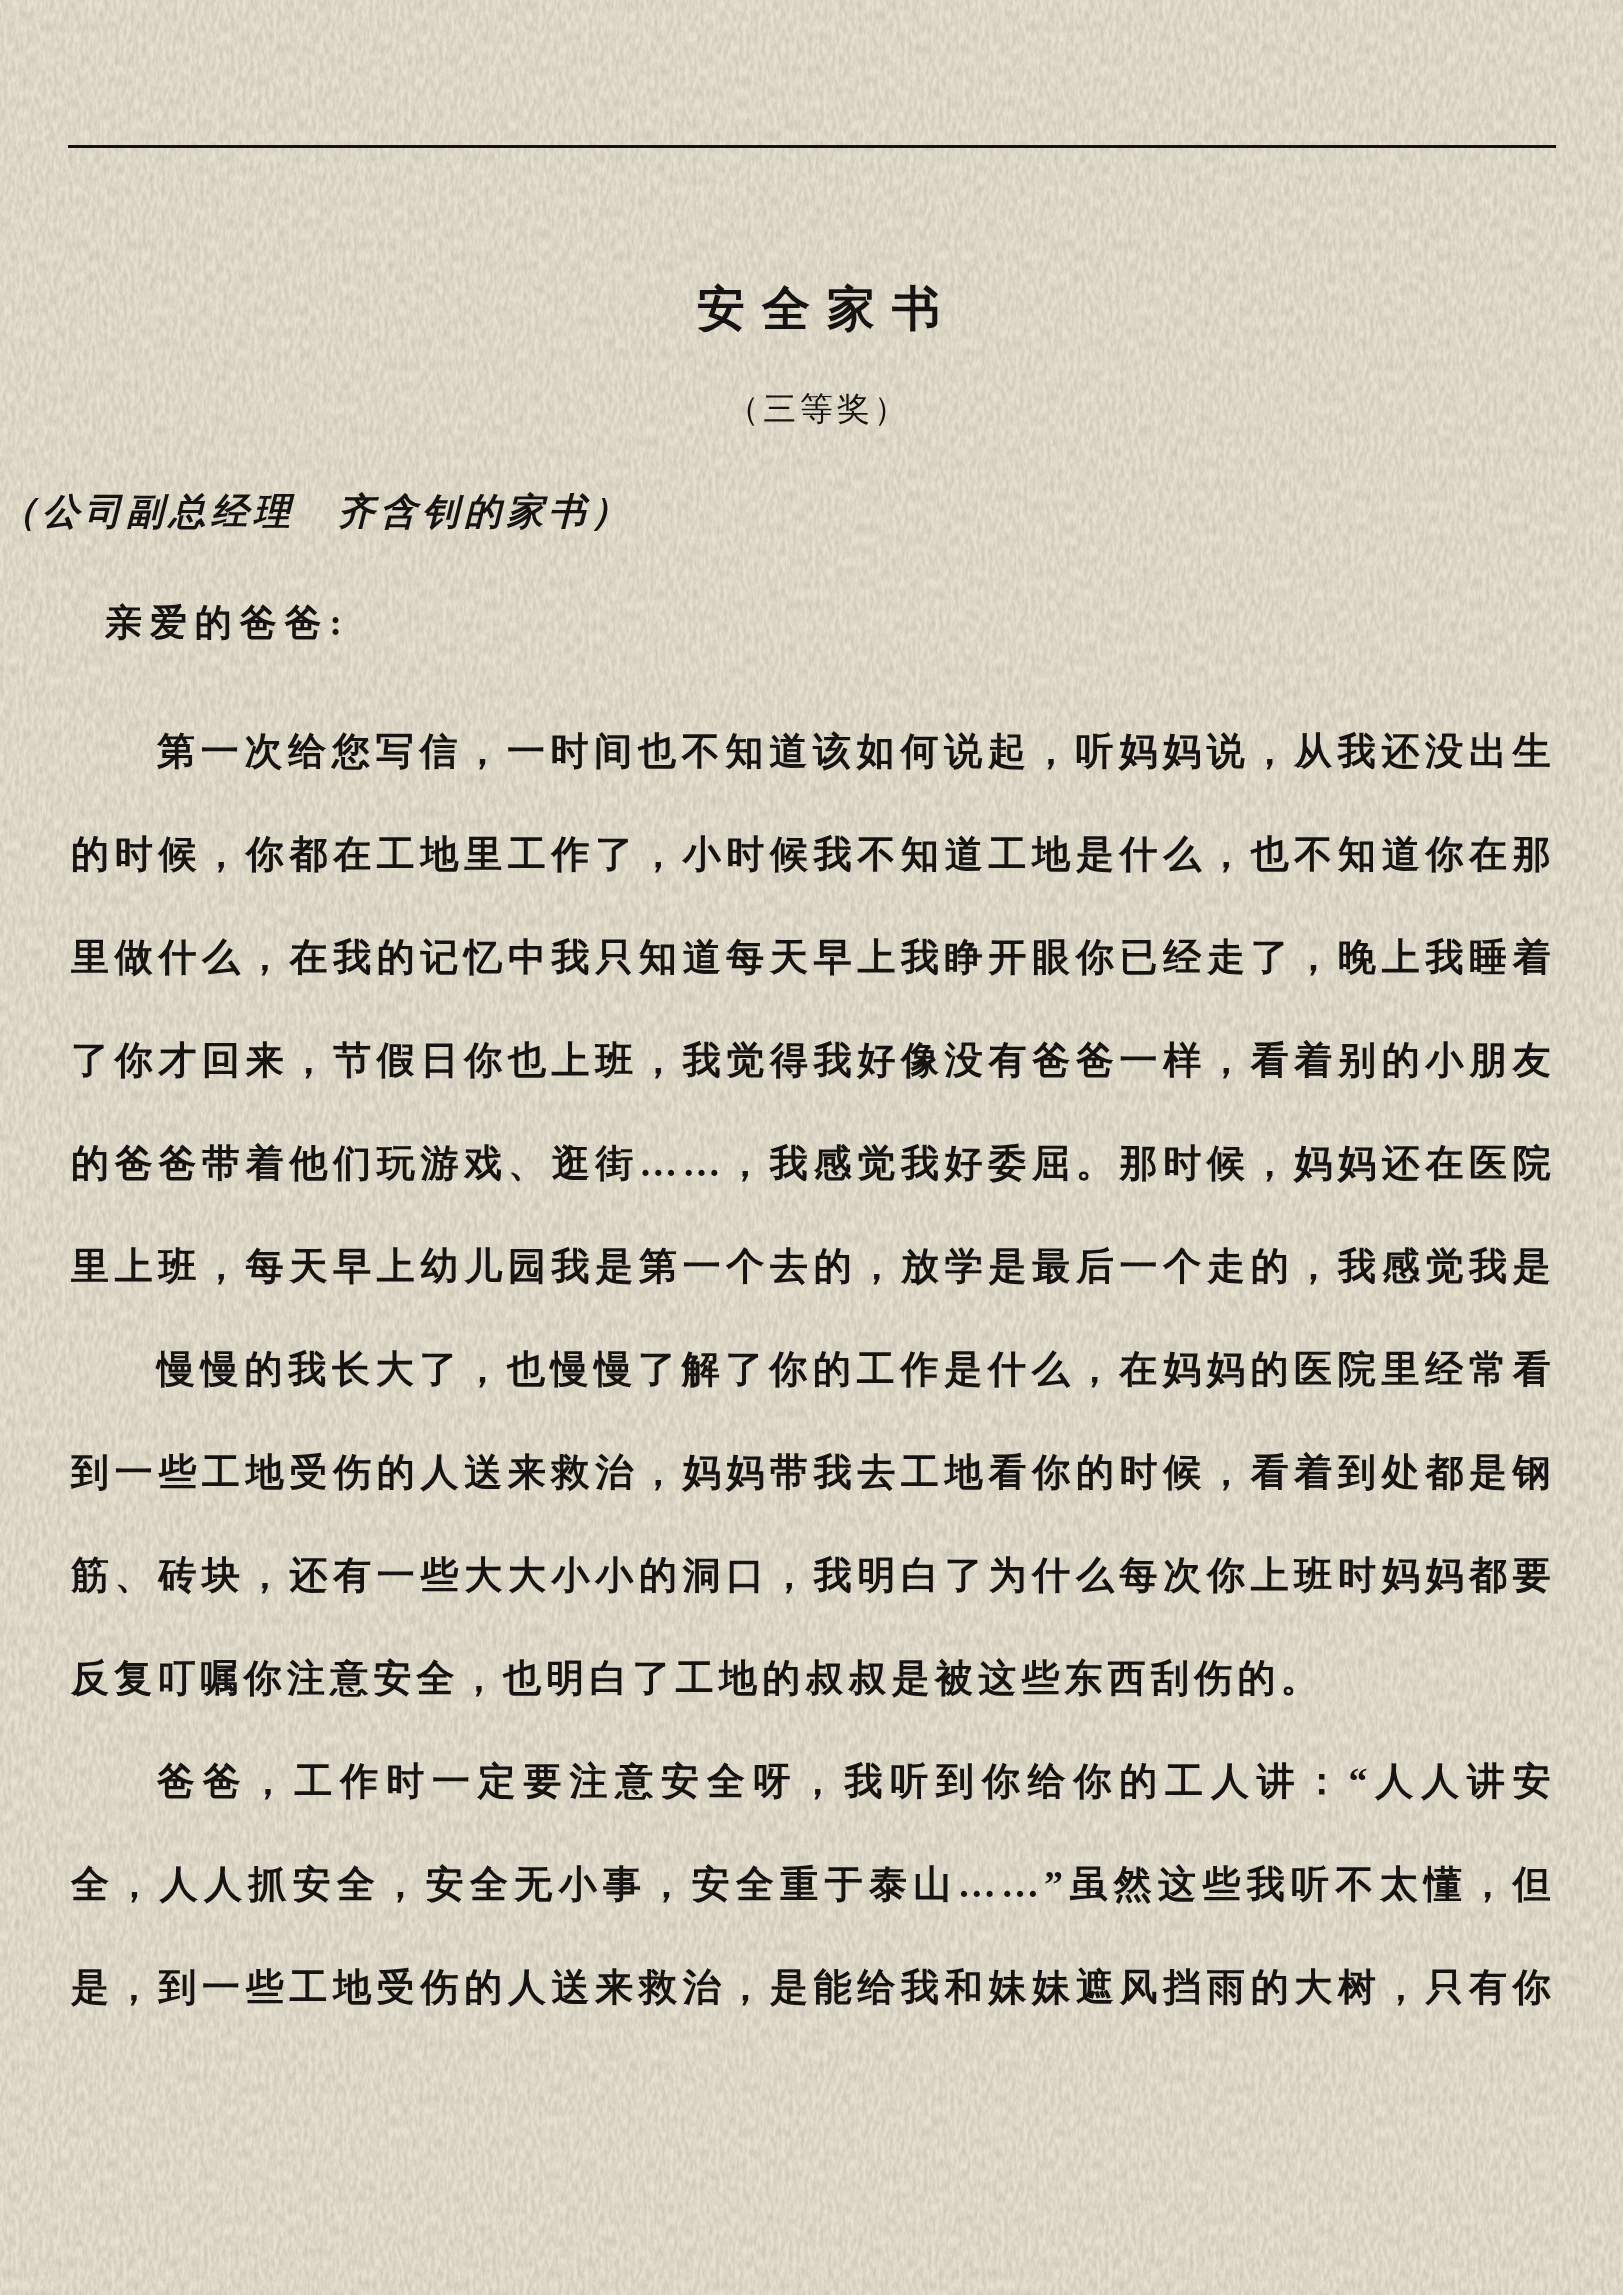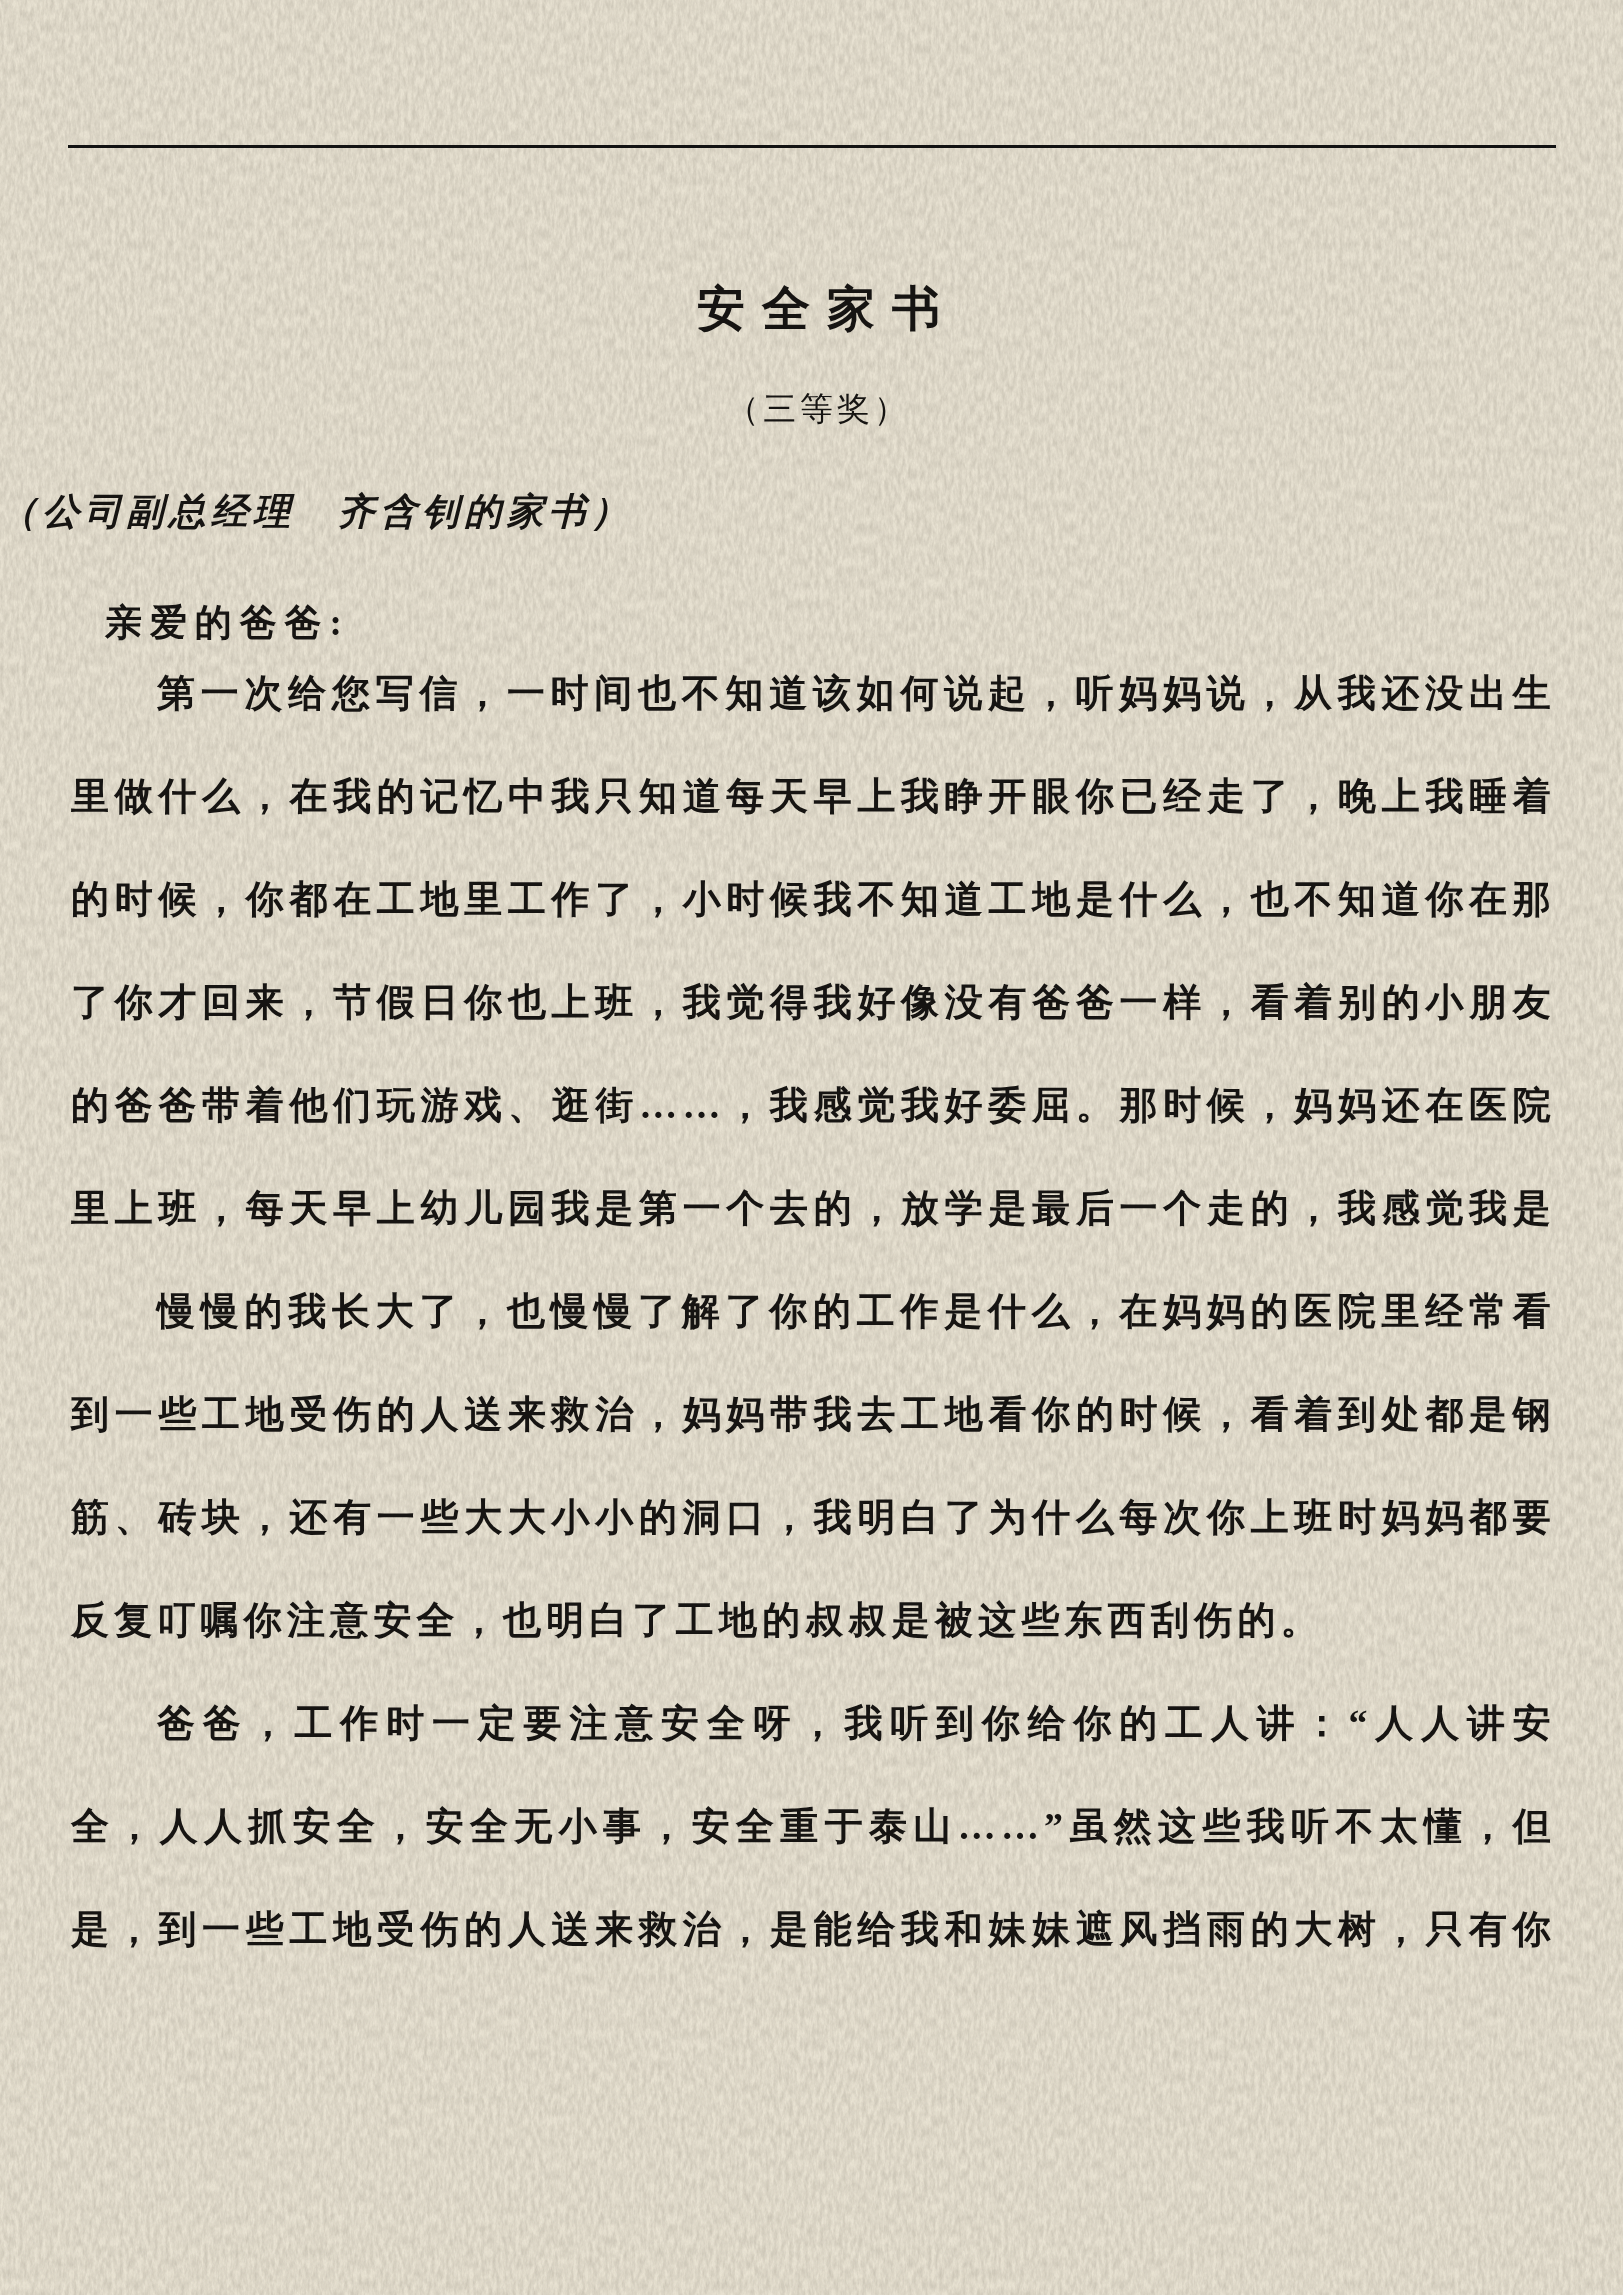--- a/index.html
+++ b/index.html
@@ -81,21 +81,21 @@
     left: 105px;
     top: 602px;
     font-size: 37px;
     line-height: 1.15;
     font-weight: 600;
     letter-spacing: 7.9px;
   }
   .body-text {
     position: absolute;
     left: 71px;
-    top: 642px;
+    top: 700px;
     width: 1485px;
   }
   .line {
     height: 103px;
     line-height: 103px;
     font-size: 38px;
     font-weight: 600;
     letter-spacing: 5.2px;
     text-align: justify;
     text-align-last: justify;
@@ -143,22 +143,22 @@
     <h1 class="title">安全家书</h1>
 
     <div class="award">（三等奖）</div>
 
     <div class="byline">（公司副总经理　齐含钊的家书）</div>
 
     <div class="salutation">亲爱的爸爸:</div>
 
     <div class="body-text">
       <div class="line indent">第一次给您写信，一时间也不知道该如何说起，听妈妈说，从我还没出生</div>
+      <div class="line">的时候，你都在工地里工作了，小时候我不知道工地是什么，也不知道你在那</div>
       <div class="line">里做什么，在我的记忆中我只知道每天早上我睁开眼你已经走了，晚上我睡着</div>
-      <div class="line">的时候，你都在工地里工作了，小时候我不知道工地是什么，也不知道你在那</div>
       <div class="line">了你才回来，节假日你也上班，我觉得我好像没有爸爸一样，看着别的小朋友</div>
       <div class="line">的爸爸带着他们玩游戏、逛街……，我感觉我好委屈。那时候，妈妈还在医院</div>
       <div class="line">里上班，每天早上幼儿园我是第一个去的，放学是最后一个走的，我感觉我是</div>
       <div class="line indent">慢慢的我长大了，也慢慢了解了你的工作是什么，在妈妈的医院里经常看</div>
       <div class="line">到一些工地受伤的人送来救治，妈妈带我去工地看你的时候，看着到处都是钢</div>
       <div class="line">筋、砖块，还有一些大大小小的洞口，我明白了为什么每次你上班时妈妈都要</div>
       <div class="line para-end">反复叮嘱你注意安全，也明白了工地的叔叔是被这些东西刮伤的。</div>
       <div class="line indent">爸爸，工作时一定要注意安全呀，我听到你给你的工人讲：“人人讲安</div>
       <div class="line">全，人人抓安全，安全无小事，安全重于泰山……”虽然这些我听不太懂，但</div>
       <div class="line">是，到一些工地受伤的人送来救治，是能给我和妹妹遮风挡雨的大树，只有你</div>

